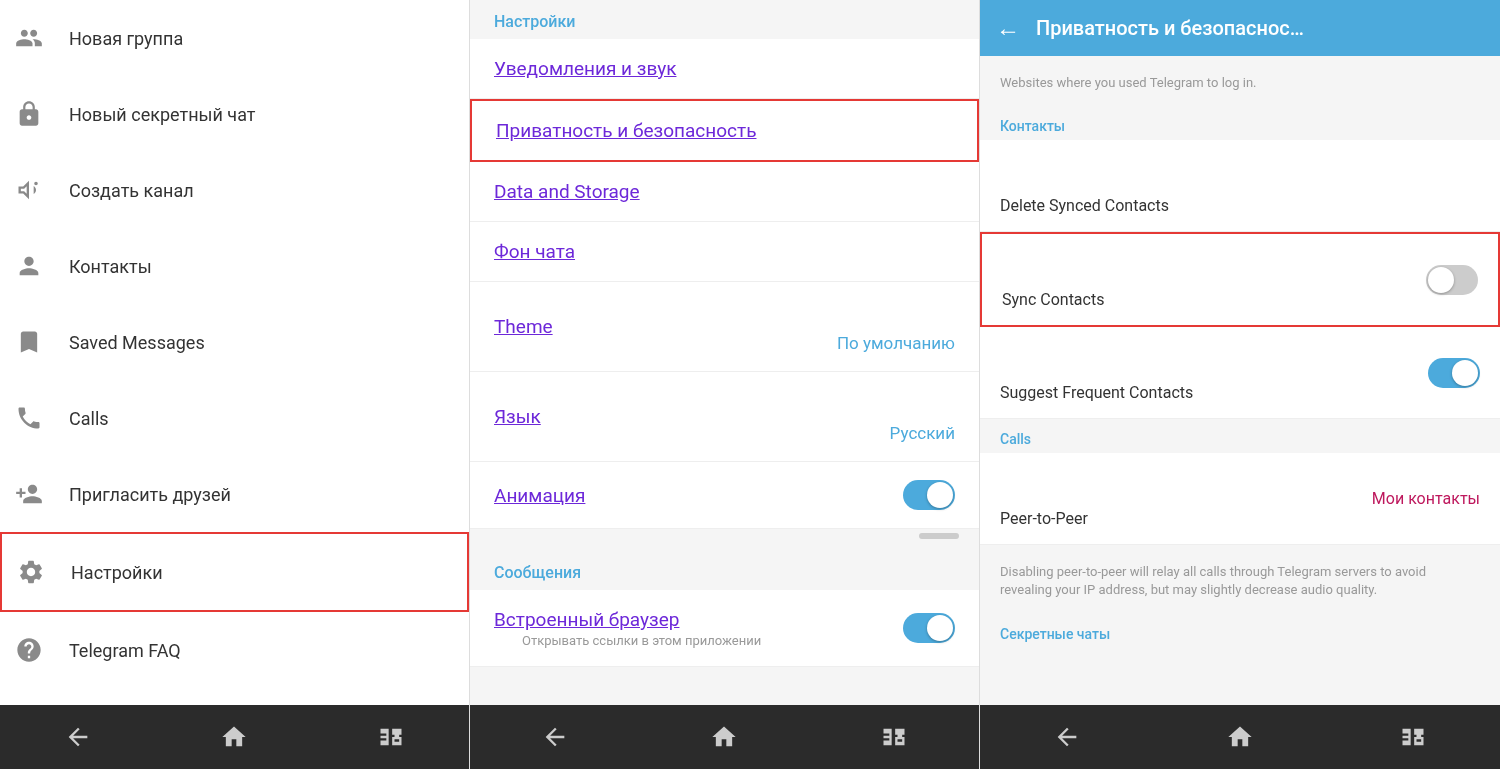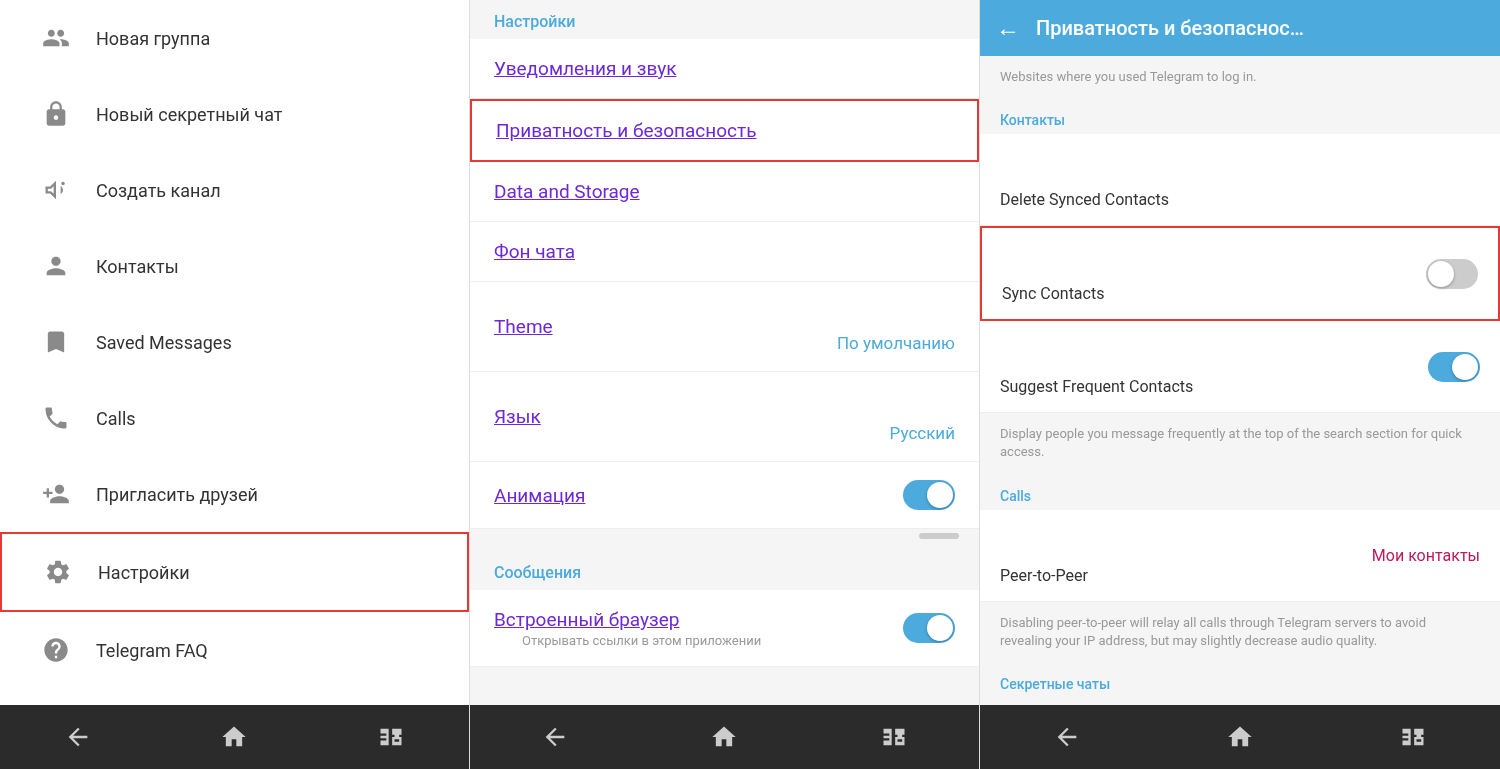--- a/index.html
+++ b/index.html
@@ -28,21 +28,21 @@
     }
 
     .panel-left .menu-list {
       flex: 1;
       overflow: hidden;
     }
 
     .menu-item {
       display: flex;
       align-items: center;
-      padding: 18px 36px;
+      padding: 18px 9px;
       cursor: pointer;
       border-bottom: none;
     }
     .menu-item.highlighted {
       border: 2.5px solid #e53935;
     }
 
     .menu-icon {
       width: 40px;
       height: 40px;
@@ -209,21 +209,21 @@
       margin-top: 40px;
     }
 
     .right-item-value {
       font-size: 16px;
       color: #be185d;
     }
 
     .right-info-text {
       background: #f5f5f5;
-      padding: 12px 20px 14px 20px;
+      padding: 18px 20px 14px 20px;
       font-size: 13px;
       color: #999;
       line-height: 1.4;
     }
 
     .right-item.sync-contacts-row {
       border: 2.5px solid #e53935;
     }
   </style>
 </head>
@@ -428,21 +428,20 @@
         </div>
     </div>
 
     <div class="right-item">
       <span class="right-item-text">Suggest Frequent Contacts</span>
       <div class="toggle on">
           <div class="toggle-thumb"></div>
         </div>
     </div>
 
-    <div class="right-info-text">Display people you message frequently at the top of the search section for quick access.</div>
 
     <div class="right-section-label">Calls</div>
 
     <div class="right-item">
       <span class="right-item-text">Peer-to-Peer</span>
       <span class="right-item-value">Мои контакты</span>
     </div>
 
     <div class="right-info-text">Disabling peer-to-peer will relay all calls through Telegram servers to avoid revealing your IP address, but may slightly decrease audio quality.</div>
 

